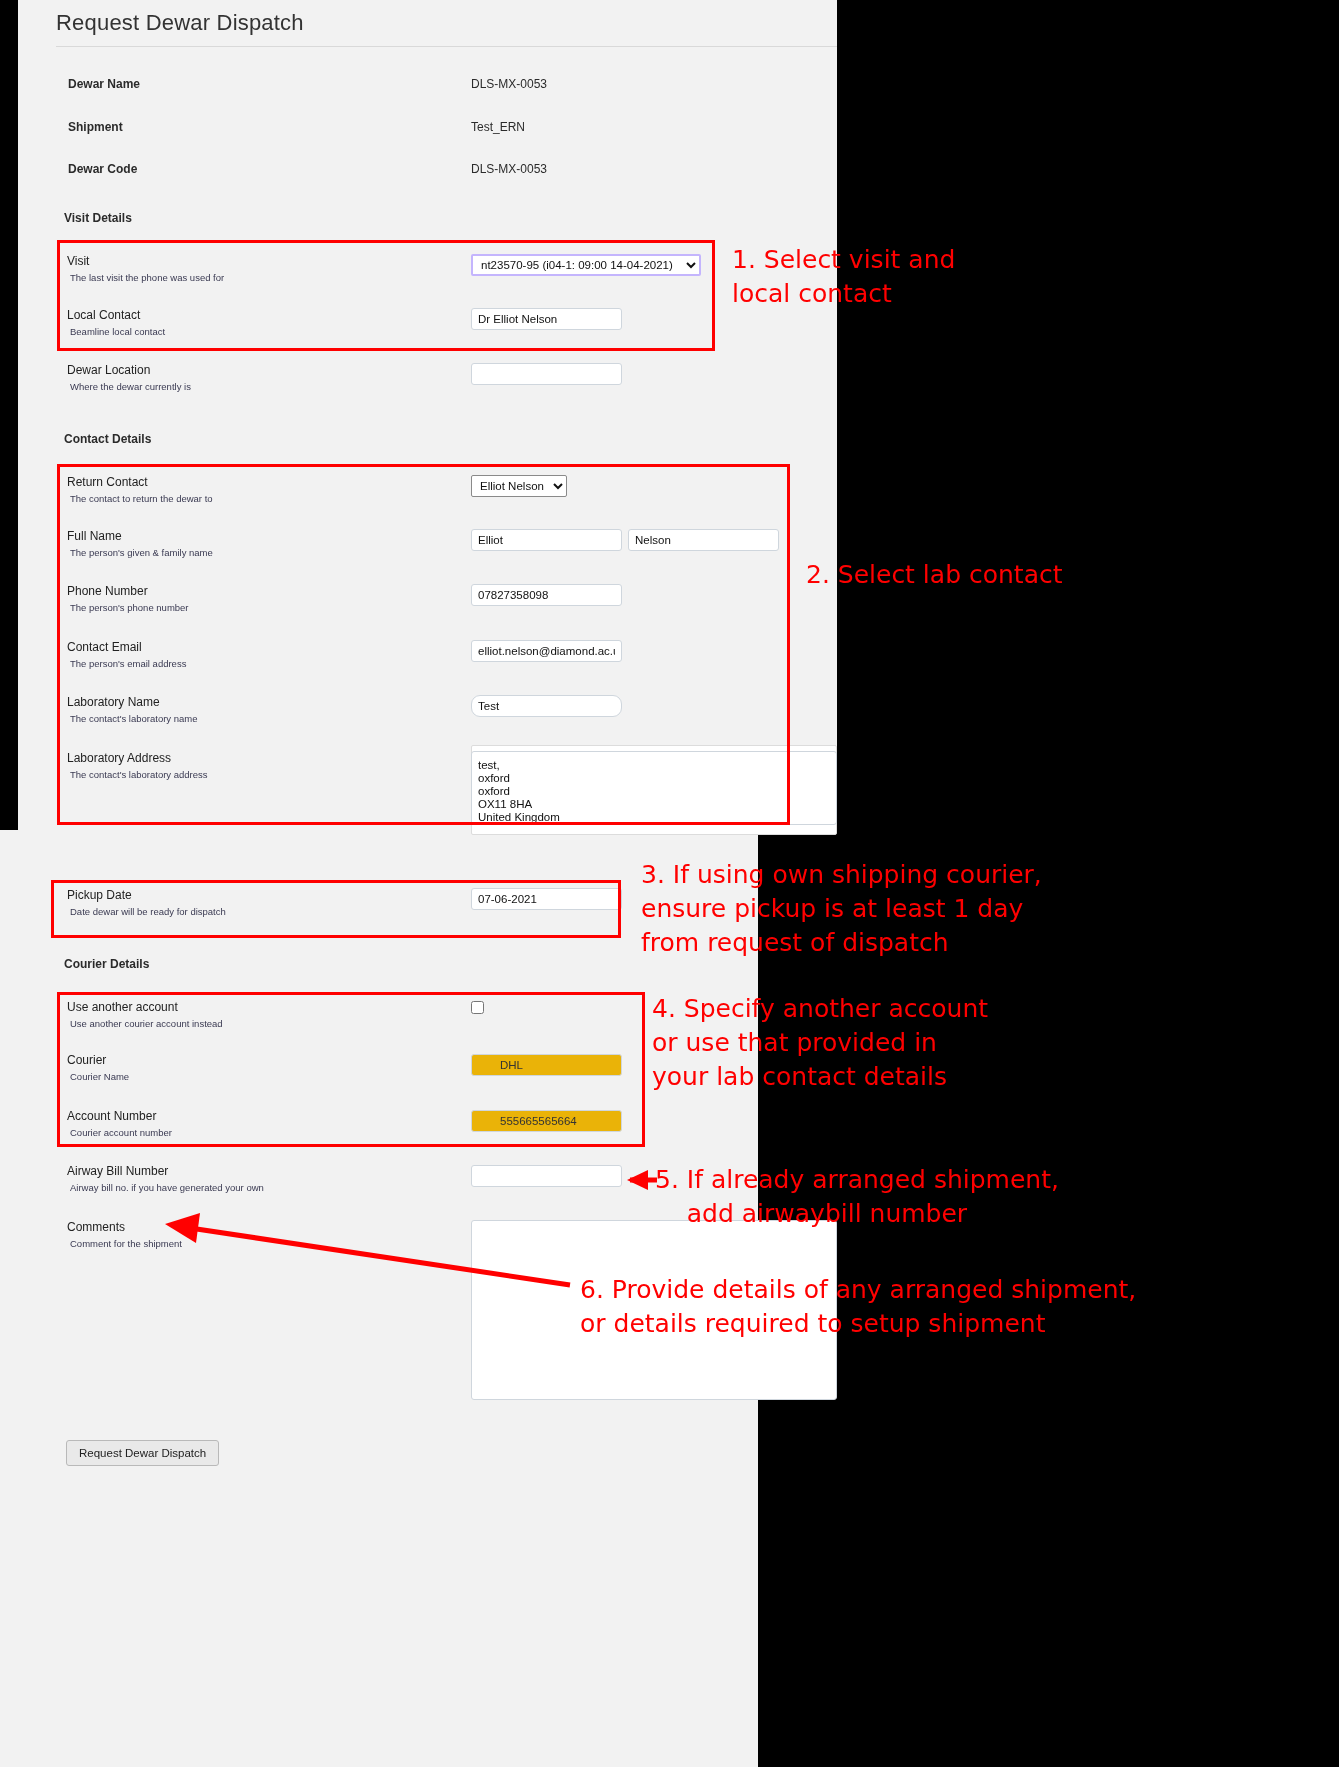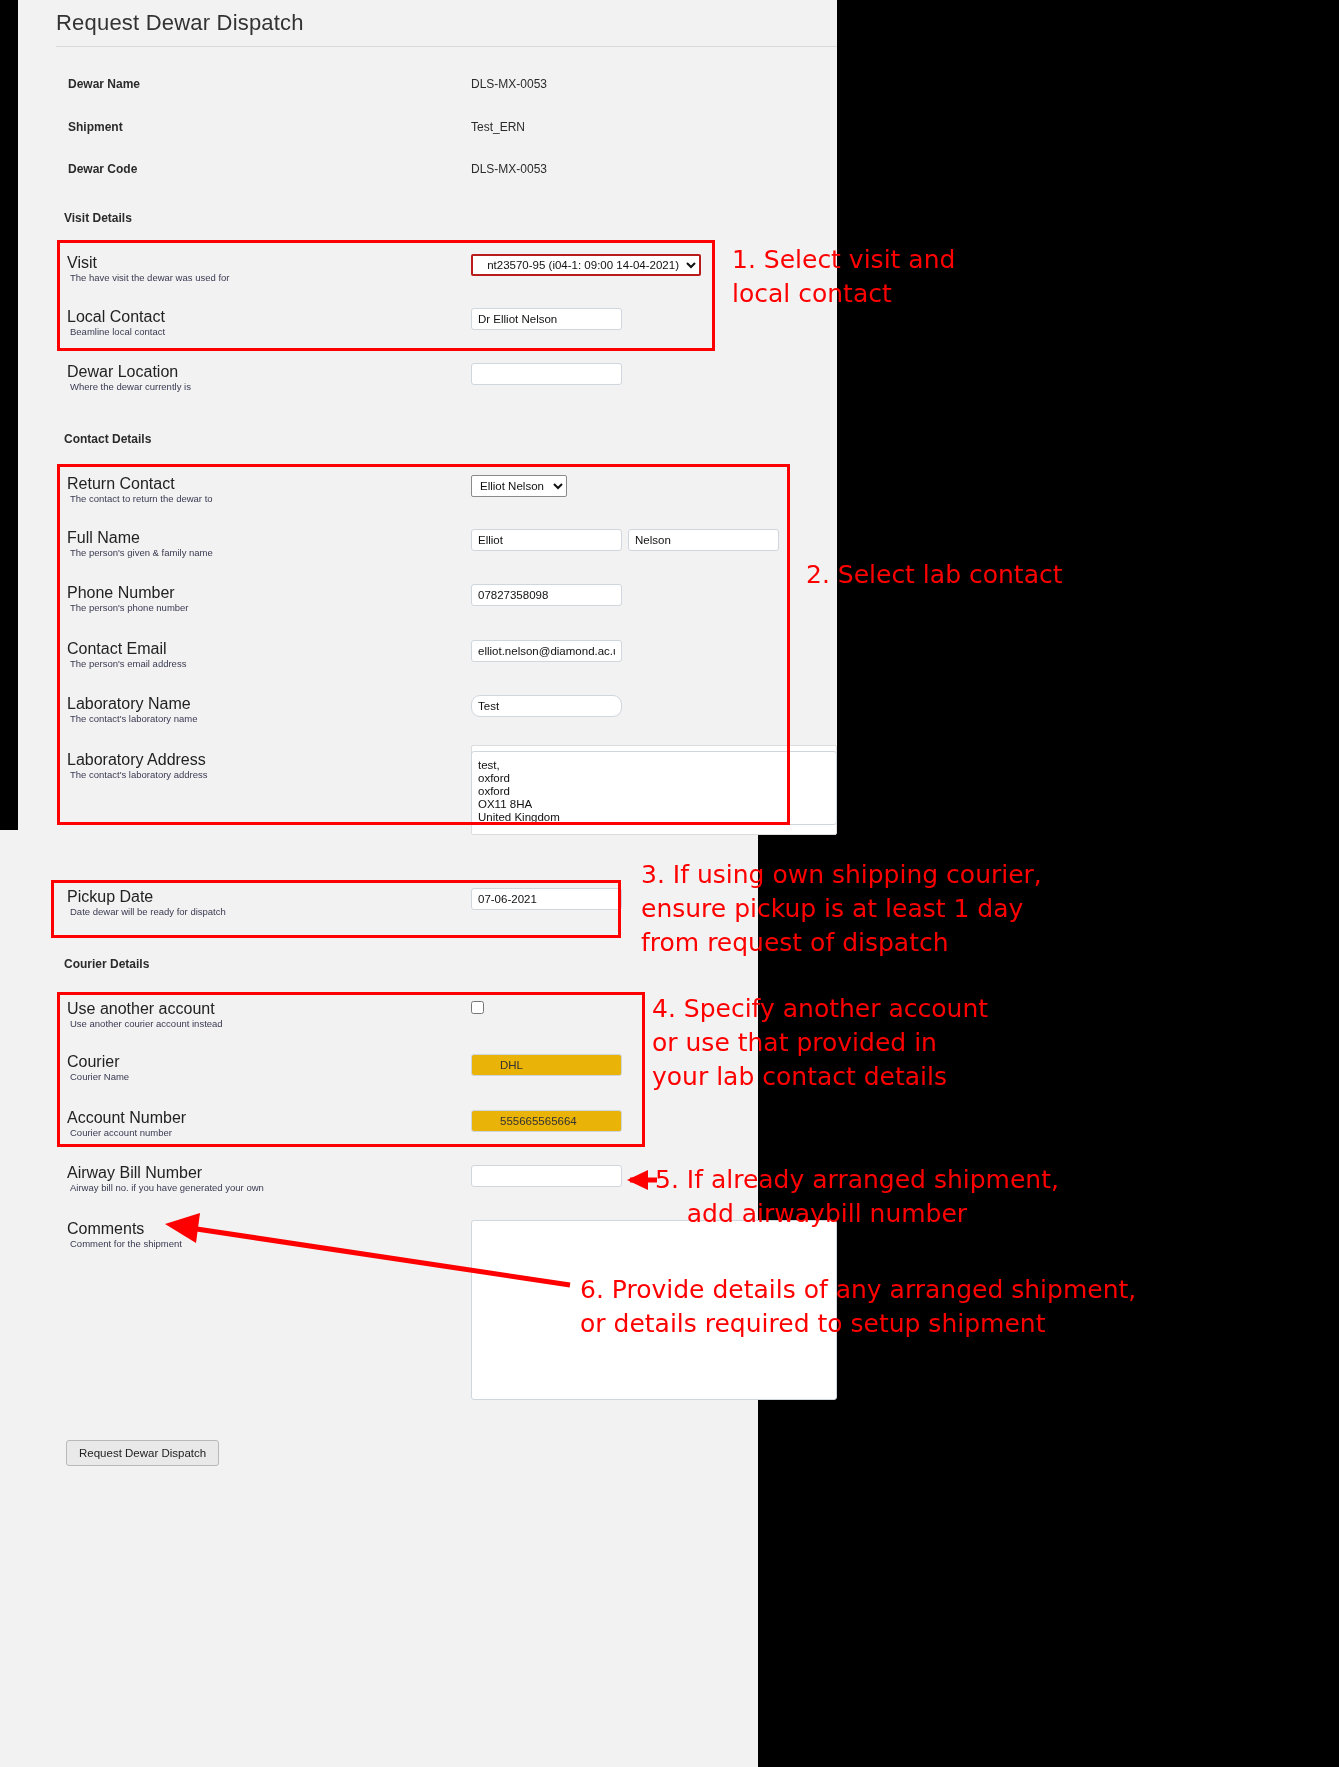--- a/index.html
+++ b/index.html
@@ -75,21 +75,21 @@
   
   .section-heading {
     position: absolute; left: 64px;
     font-size: 12px; font-weight: bold; color: #2b2b2b;
   }
 
   
   .field { position: absolute; }
   .field-label {
     position: absolute; left: 0; top: 0;
-    font-size: 16px; color: #222222;
+    font-size: 12px; color: #222222;
   }
   .field-hint {
     position: absolute; left: 3px; top: 18px;
     font-size: 9.5px; color: #3a3a52;
   }
 
   input.txt, .fake-input {
     position: absolute;
     box-sizing: border-box;
     height: 22px;
@@ -112,21 +112,21 @@
     box-sizing: border-box;
     height: 22px;
     font-family: "Liberation Sans", sans-serif;
     font-size: 11.5px;
     color: #111111;
     background: #ffffff;
     border: 1px solid #8a8a8a;
     border-radius: 2px;
     padding: 0 4px;
   }
-  select.sel.strong { border: 2px solid #b91c1c; text-align: right; }
+  select.sel.strong { border: 2px solid #c4b5fd; }
   textarea.ta {
     position: absolute;
     box-sizing: border-box;
     border: 1px solid #cfd6dd;
     border-radius: 3px;
     background: #ffffff;
     font-family: "Liberation Sans", sans-serif;
     font-size: 11.5px;
     color: #111111;
     padding: 7px 6px;
@@ -197,21 +197,21 @@
   </div>
   <div class="summary-row" style="top:162px;">
     <div class="summary-label">Dewar Code</div>
     <div class="summary-value">DLS-MX-0053</div>
   </div>
 
   <div class="section-heading" style="top:211px;">Visit Details</div>
 
   <div class="field" style="left:67px; top:254px; width:400px;">
     <div class="field-label">Visit</div>
-    <div class="field-hint">The have visit the dewar was used for</div>
+    <div class="field-hint">The last visit the phone was used for</div>
   </div>
   <select class="sel strong" style="left:471px; top:254px; width:230px;">
     <option>nt23570-95 (i04-1: 09:00 14-04-2021)</option>
   </select>
 
   <div class="field" style="left:67px; top:308px; width:400px;">
     <div class="field-label">Local Contact</div>
     <div class="field-hint">Beamline local contact</div>
   </div>
   <input class="txt" style="left: 471px; top: 308px; width: 151px;" value="Dr Elliot Nelson">

